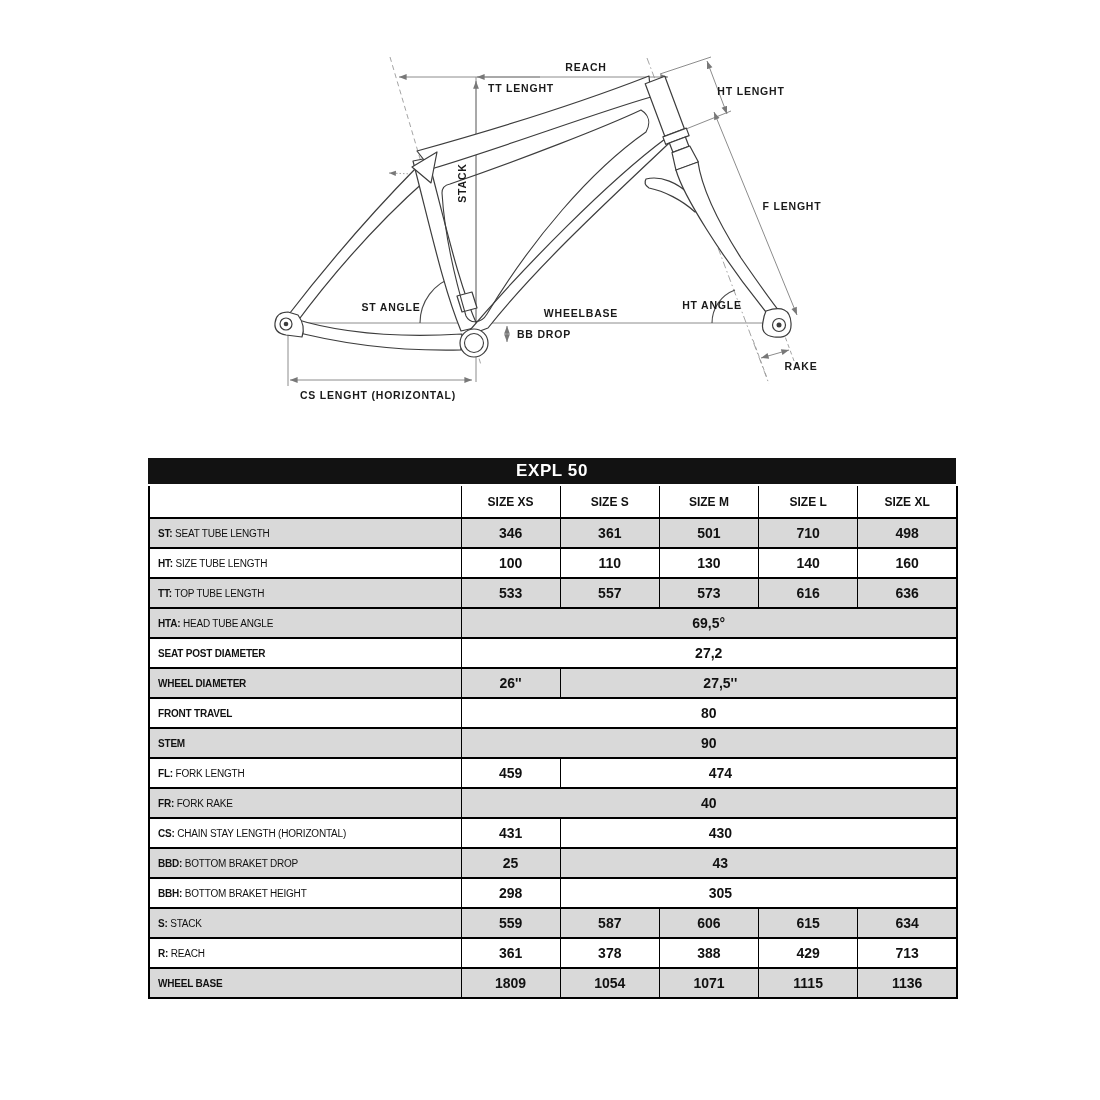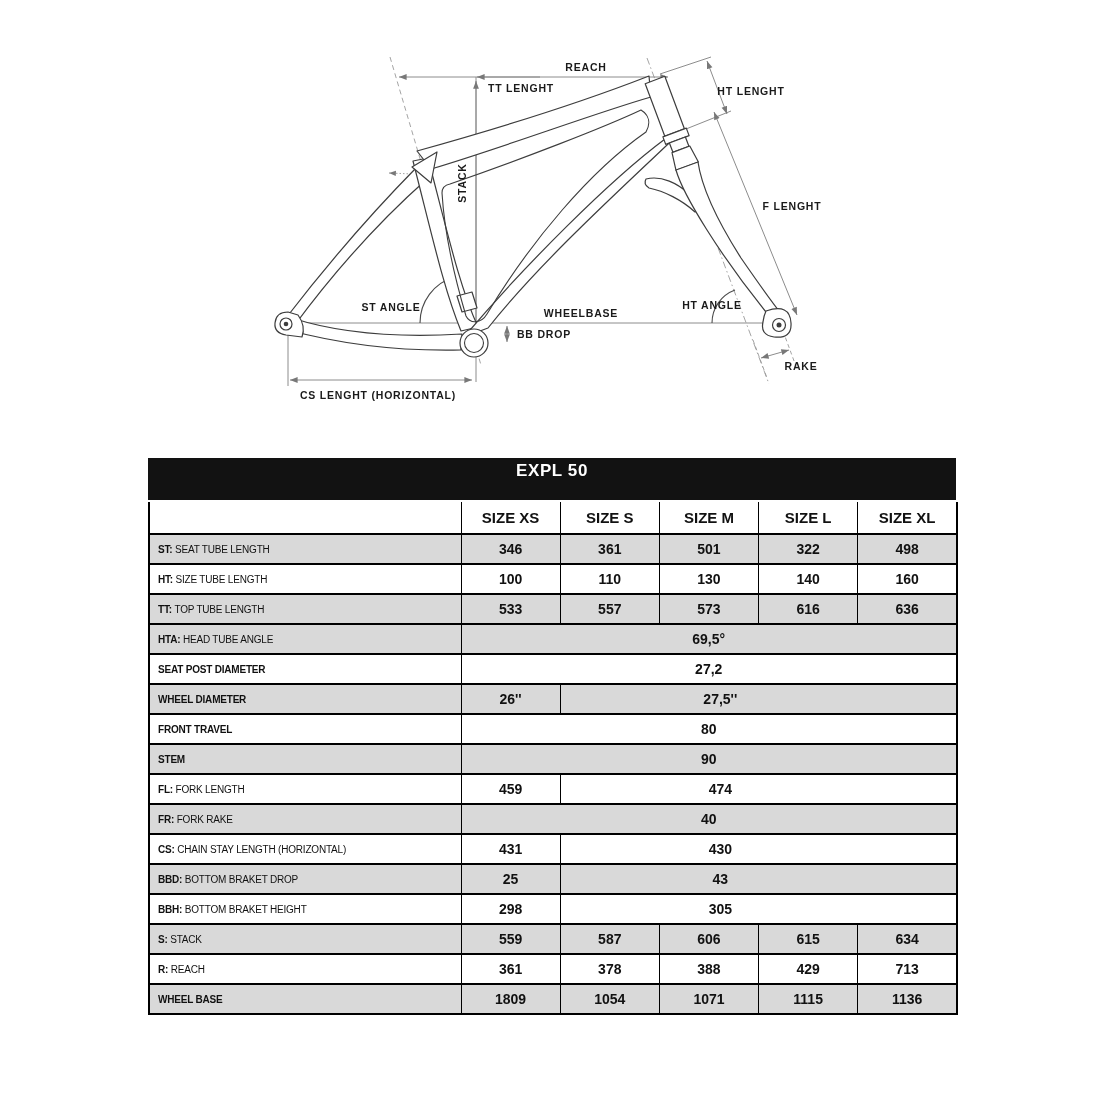--- a/index.html
+++ b/index.html
@@ -9,30 +9,30 @@
   svg text{font-family:"Liberation Sans",sans-serif;font-weight:bold;
            fill:#1a1a1a;letter-spacing:0.8px;}
   .dim{stroke:#8c8c8c;stroke-width:1;fill:none;}
   .dimd{stroke:#9a9a9a;stroke-width:0.9;fill:none;}
   .frm{stroke:#3d3d3d;stroke-width:1.2;fill:#fff;stroke-linejoin:round;}
   .frmn{stroke:#3d3d3d;stroke-width:1.1;fill:none;stroke-linejoin:round;}
   .arc{stroke:#4a4a4a;stroke-width:1.1;fill:none;}
 
   .tbl{position:absolute;left:148px;top:458px;width:808px;}
   .bar{background:#121212;color:#fff;text-align:center;font-weight:bold;
-       font-size:17px;line-height:26px;height:42px;letter-spacing:0.6px;
+       font-size:17px;line-height:26px;height:26px;letter-spacing:0.6px;
        margin-bottom:2px;}
   table{border-collapse:collapse;width:100%;table-layout:fixed;
         border:2px solid #000;border-top:none;}
   td{border-left:1.5px solid #000;border-right:1.5px solid #000;
      border-top:2px solid #000;border-bottom:2px solid #000;
      height:28px;text-align:center;vertical-align:middle;
      font-size:14px;font-weight:bold;color:#111;padding:0;
      overflow:hidden;white-space:nowrap;}
-  tr.hdr td{height:31px;border-top:none;font-size:15px;}
+  tr.hdr td{height:31px;border-top:none;font-size:12px;}
   tr.shade td{background:#d9d9d9;}
   td.lab{text-align:left;padding-left:8px;font-size:10px;letter-spacing:-0.2px;}
   td.lab b{font-weight:bold;}
   td.lab span{font-weight:normal;}
   td.sxl{padding-right:76px;}
 </style>
 </head>
 <body>
 
 <svg width="1100" height="445" viewBox="0 0 1100 445">
@@ -147,21 +147,21 @@
           <td>SIZE S</td>
           <td>SIZE M</td>
           <td>SIZE L</td>
           <td>SIZE XL</td>
         </tr>
         <tr class="shade">
           <td class="lab"><b>ST: </b><span>SEAT TUBE LENGTH</span></td>
           <td>346</td>
           <td>361</td>
           <td>501</td>
-          <td>322</td>
+          <td>710</td>
           <td>498</td>
         </tr>
         <tr>
           <td class="lab"><b>HT: </b><span>SIZE TUBE LENGTH</span></td>
           <td>100</td>
           <td>110</td>
           <td>130</td>
           <td>140</td>
           <td>160</td>
         </tr>

